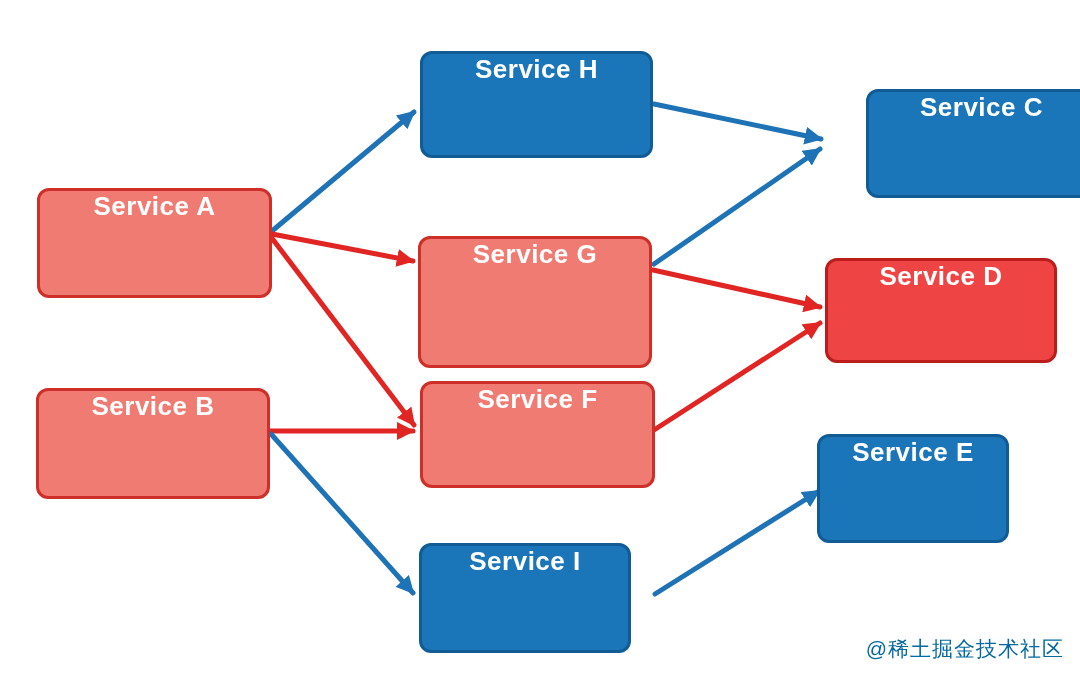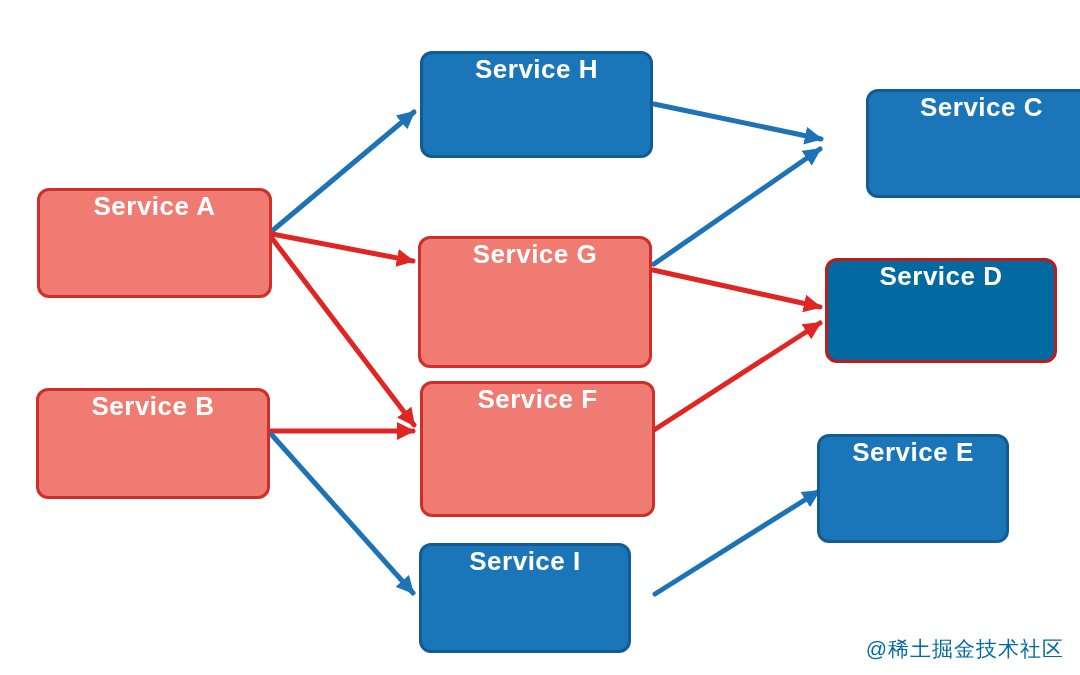--- a/index.html
+++ b/index.html
@@ -32,27 +32,27 @@
     display: flex;
     align-items: flex-start;
     justify-content: center;
     color: #ffffff;
     font-size: 26px;
     font-weight: 600;
     letter-spacing: 0.5px;
   }
   .node-salmon { background: #F07B72; border: 3px solid #CE2F28; }
   .node-blue   { background: #1B75B9; border: 3px solid #115C95; }
-  .node-red    { background: #0369a1; border: 3px solid #BB1D1D; }
+  .node-red    { background: #ef4444; border: 3px solid #BB1D1D; }
 
   .pos-a { left: 37px;  top: 180px; width: 235px; height: 110px; margin-top: 8px; }
   .pos-b { left: 36px;  top: 388px; width: 234px; height: 111px; }
   .pos-h { left: 420px; top: 51px;  width: 233px; height: 107px; }
   .pos-g { left: 418px; top: 214px; width: 234px; height: 132px; margin-top: 22px; }
-  .pos-f { left: 420px; top: 381px; width: 235px; height: 136px; }
+  .pos-f { left: 420px; top: 381px; width: 235px; height: 107px; }
   .pos-i { left: 419px; top: 543px; width: 212px; height: 110px; }
   .pos-c { left: 866px; top: 89px;  width: 231px; height: 109px; }
   .pos-d { left: 825px; top: 258px; width: 232px; height: 105px; }
   .pos-e { left: 817px; top: 434px; width: 192px; height: 109px; }
 
   .watermark {
     position: absolute;
     z-index: 3;
     right: 16px;
     bottom: 12px;

